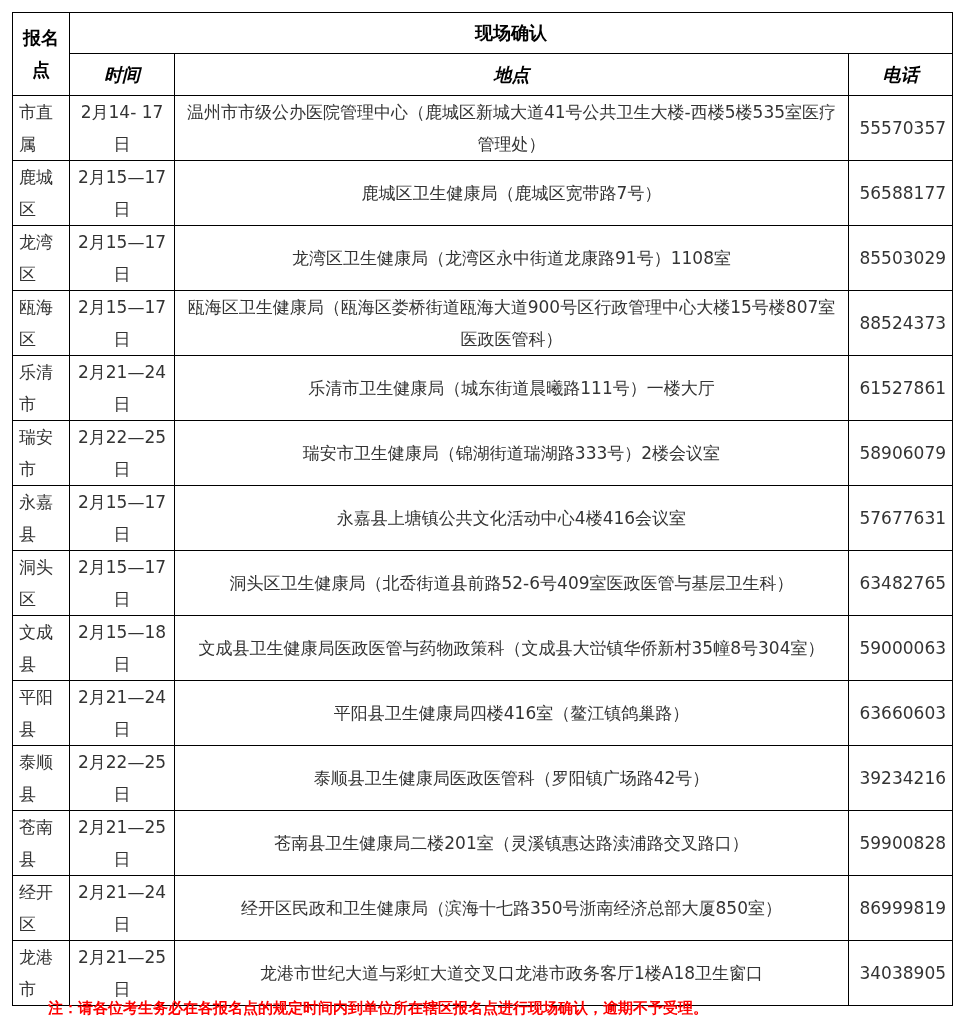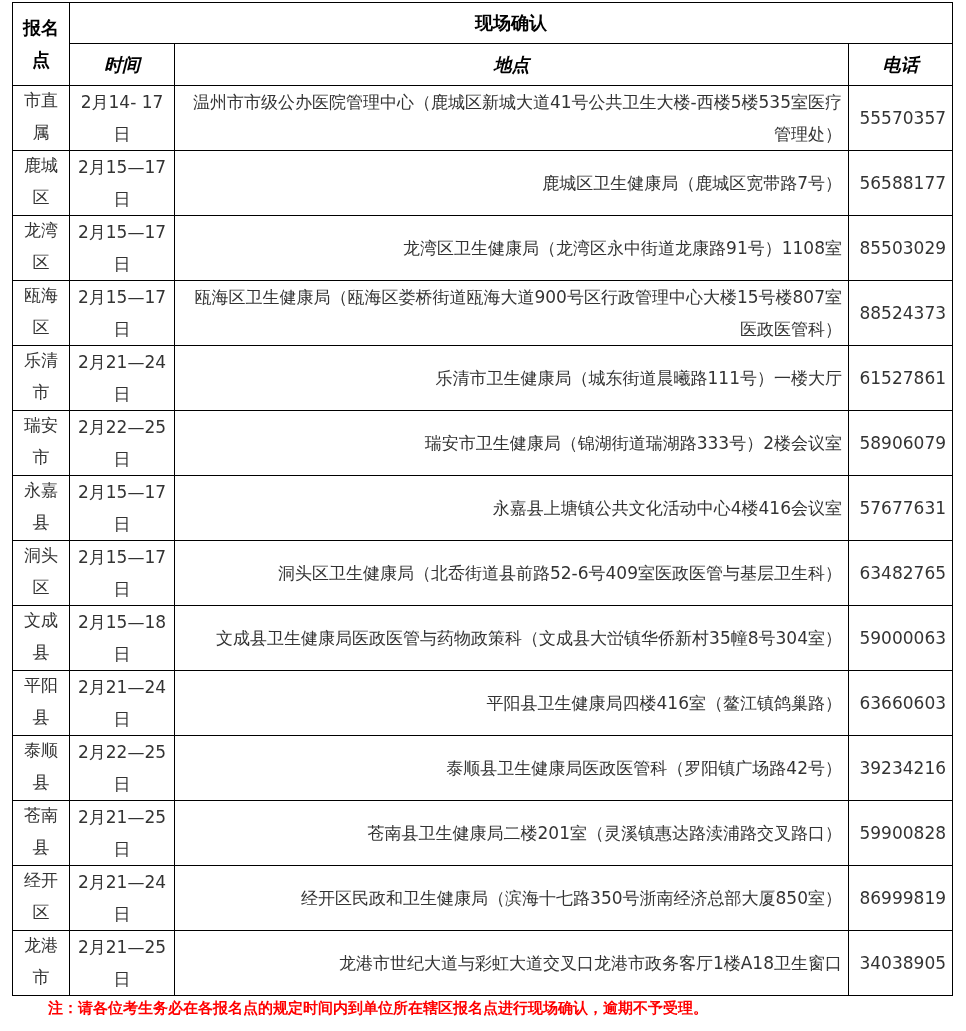--- a/index.html
+++ b/index.html
@@ -2,37 +2,37 @@
 <html><head>
 <meta charset="utf-8">
 <style>
   html, body { margin: 0; padding: 0; background: #ffffff; }
   body {
     width: 966px; height: 1031px; overflow: hidden; position: relative;
     font-family: "DejaVu Sans", "Liberation Sans", sans-serif;
     color: #333333;
   }
   table.confirm {
-    position: absolute; left: 12px; top: 2px;
+    position: absolute; left: 12px; top: 12px;
     border-collapse: collapse; table-layout: fixed;
     width: 940px;
   }
   table.confirm td, table.confirm th {
     border: 1px solid #000000;
     font-size: 17px; line-height: 32px;
     padding: 0 6px; vertical-align: middle;
   }
   table.confirm th {
     font-weight: bold; color: #000000; text-align: center; font-size: 18px;
   }
   th.h-top { height: 40px; }
   th.h-sub { height: 41px; font-style: italic; }
-  td.c-site { text-align: center; padding: 0 2px; font-family: Liberation Mono, monospace; }
+  td.c-site { text-align: left; padding: 0 2px; }
   td.c-time { text-align: center; padding: 0 4px; }
-  td.c-addr { text-align: right; padding-left: 8px; }
+  td.c-addr { text-align: center; padding-left: 8px; }
   td.c-phone { text-align: right; padding: 0 4px; }
   tr.data-row td { height: 64px; }
   .note {
     position: absolute; left: 48px; top: 998px;
     color: #ff0000; font-weight: bold; font-size: 15px; line-height: 20px;
     white-space: nowrap;
   }
 </style>
 </head>
 <body>

